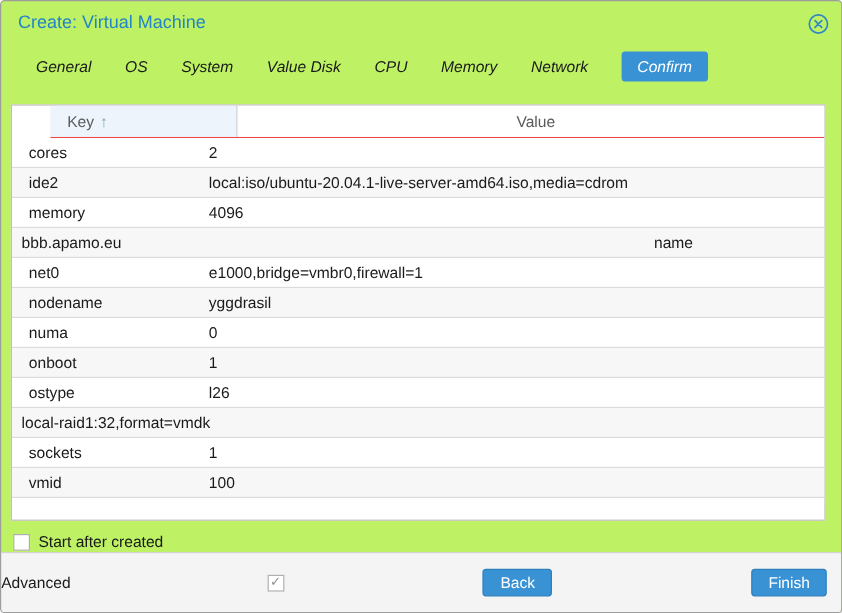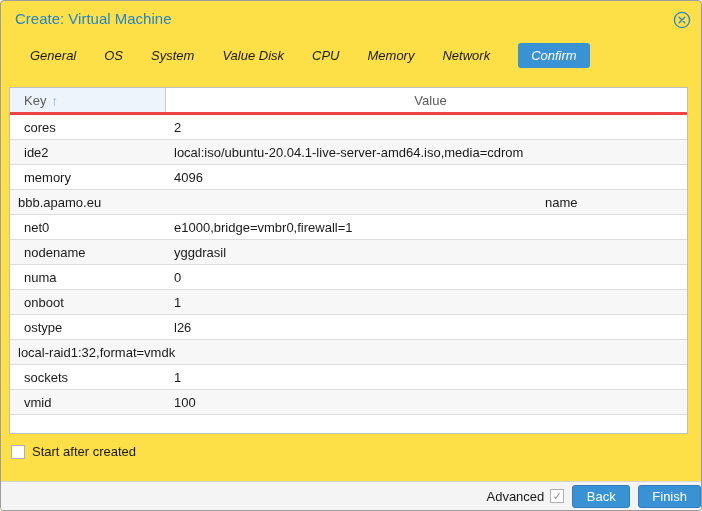--- a/index.html
+++ b/index.html
@@ -5,21 +5,21 @@
   * { box-sizing: border-box; margin: 0; padding: 0; }
   html, body { width: 702px; height: 511px; }
   body {
     font-family: "Liberation Sans", sans-serif;
     font-size: 13px;
     color: #1a1a1a;
     background: #fff;
   }
   .window {
     width: 702px; height: 511px;
-    background: #fde047;
+    background: #bef264;
     border: 1px solid #9d9d9d;
     border-radius: 4px;
     box-shadow: 2px 2px 4px rgba(0,0,0,0.18);
     display: flex; flex-direction: column;
     overflow: hidden;
   }
   
   .titlebar {
     height: 34px;
     padding: 9px 10px 0 14px;
@@ -41,21 +41,21 @@
   }
   
   .grid {
     margin: 20px 13px 0 8px;
     height: 347px;
     border: 1px solid #bfbfbf;
     background: #fff;
     overflow: hidden;
     flex-shrink: 0;
   }
-  .grid-header { display: flex; height: 27px; border-bottom: 3px solid #ef4444; color: #5a5a5a; }
+  .grid-header { display: flex; height: 27px; border-bottom: 1px solid #ef4444; color: #5a5a5a; margin-left: 32px; }
   .hcell { display: flex; align-items: center; }
   .hcell.key {
     width: 156px; padding-left: 14px;
     background: #edf4fb; border-right: 1px solid #c9c9c9;
   }
   .hcell.value { flex: 1; padding-left: 8px; background: #fff; justify-content: center; }
   .sort-arrow { color: #8aa6bd; margin-left: 5px; font-size: 13px; }
   .grid-row { display: flex; height: 25px; border-bottom: 1px solid #dcdcdc; background: #fff; }
   .grid-row:nth-child(even) { background: #f7f7f7; }
   .cell { display: flex; align-items: center; overflow: hidden; white-space: nowrap; }
@@ -70,25 +70,25 @@
   .checkbox {
     width: 14px; height: 14px;
     background: #fff; border: 1px solid #b0b0b0;
     display: flex; align-items: center; justify-content: center;
     font-size: 11px; color: #8f8f8f; line-height: 1;
     cursor: pointer; flex-shrink: 0;
   }
   
   .footer {
     margin-top: auto;
-    height: 29px;
+    height: 50px;
     background: #f4f4f4;
     border-top: 1px solid #d4d4d4;
-    display: flex; align-items: center; justify-content: flex-end;
-    gap: 8px; padding-right: 0;
+    display: flex; align-items: center; justify-content: space-between;
+    gap: 8px; padding-right: 12px;
     flex-shrink: 0;
   }
   .advanced-label { margin-right: -2px; }
   .btn {
     background: #3892d4; border: 1px solid #2e7fbc; color: #fff;
     border-radius: 3px; font-size: 13px;
     height: 23px; min-width: 58px; padding: 0 13px;
     font-family: "Liberation Sans", sans-serif;
     cursor: pointer;
   }

